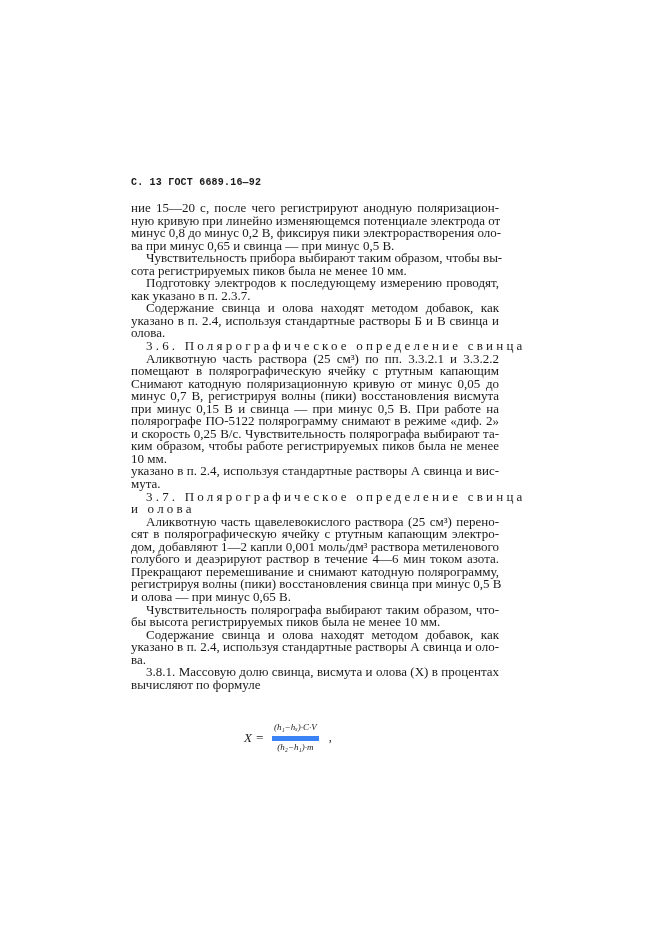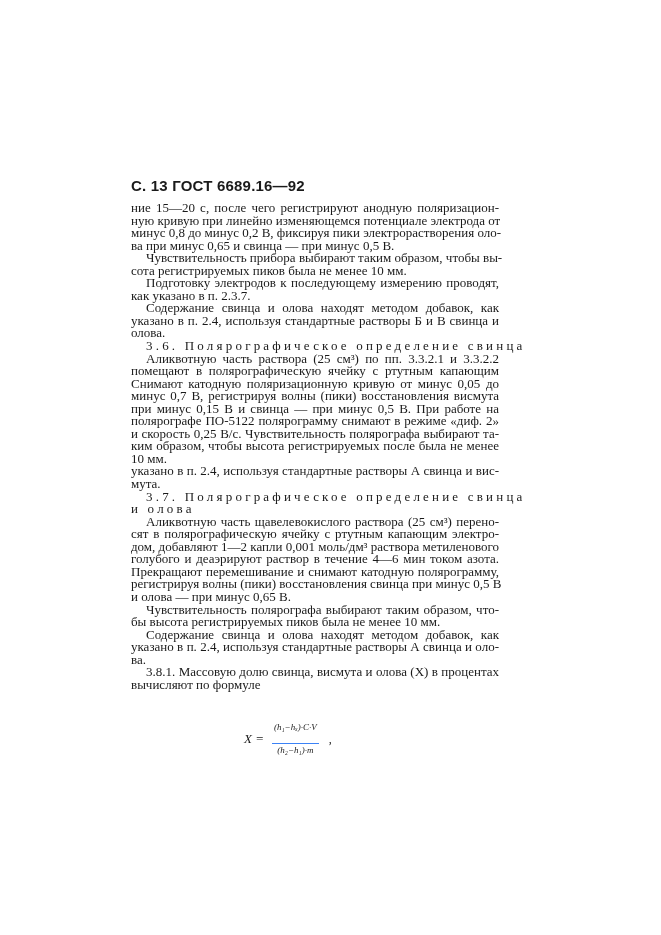--- a/index.html
+++ b/index.html
@@ -18,23 +18,23 @@
     .page {
       position: absolute;
       left: 0; top: 0;
       width: 661px; height: 935px;
       background: #ffffff;
     }
     .header {
       position: absolute;
       left: 131px;
       top: 177px;
-      font-family: Liberation Sans, sans-serif;
+      font-family: Liberation Mono, monospace;
       font-weight: bold;
-      font-size: 15px;
+      font-size: 10px;
       letter-spacing: 0.2px;
       color: #1a1a1a;
       white-space: nowrap;
     }
     .body-text {
       position: absolute;
       left: 131px;
       top: 202px;
       width: 368px;
     }
@@ -72,22 +72,22 @@
     }
     .frac {
       display: inline-flex;
       flex-direction: column;
       align-items: center;
       font-size: 9px;
       font-style: italic;
       line-height: 11px;
     }
     .frac .num {
-      padding: 0 2px 10px 2px;
-      border-bottom: 1px solid #3b82f6;
+      padding: 0 2px 3px 2px;
+      border-bottom: 5px solid #3b82f6;
     }
     .frac .den {
       padding-top: 1px;
     }
     .formula .comma {
       margin-left: 10px;
       font-size: 12px;
     }
   </style>
 </head>
@@ -109,21 +109,21 @@
       <span class="line">указано в п. 2.4, используя стандартные растворы Б и В свинца и</span>
       <span class="line last">олова.</span>
       <span class="line indent spaced">3.6. Полярографическое определение свинца</span>
       <span class="line indent">Аликвотную часть раствора (25 см³) по пп. 3.3.2.1 и 3.3.2.2</span>
       <span class="line">помещают в полярографическую ячейку с ртутным капающим</span>
       <span class="line">Снимают катодную поляризационную кривую от минус 0,05 до</span>
       <span class="line">минус 0,7 В, регистрируя волны (пики) восстановления висмута</span>
       <span class="line">при минус 0,15 В и свинца — при минус 0,5 В. При работе на</span>
       <span class="line">полярографе ПО-5122 полярограмму снимают в режиме «диф. 2»</span>
       <span class="line">и скорость 0,25 В/с. Чувствительность полярографа выбирают та-</span>
-      <span class="line">ким образом, чтобы высота регистрируемых после была не менее</span>
+      <span class="line">ким образом, чтобы работе регистрируемых пиков была не менее</span>
       <span class="line last">10 мм.</span>
       <span class="line">указано в п. 2.4, используя стандартные растворы А свинца и вис-</span>
       <span class="line last">мута.</span>
       <span class="line indent spaced">3.7. Полярографическое определение свинца</span>
       <span class="line last spaced">и олова</span>
       <span class="line indent">Аликвотную часть щавелевокислого раствора (25 см³) перено-</span>
       <span class="line">сят в полярографическую ячейку с ртутным капающим электро-</span>
       <span class="line">дом, добавляют 1—2 капли 0,001 моль/дм³ раствора метиленового</span>
       <span class="line">голубого и деаэрируют раствор в течение 4—6 мин током азота.</span>
       <span class="line">Прекращают перемешивание и снимают катодную полярограмму,</span>

